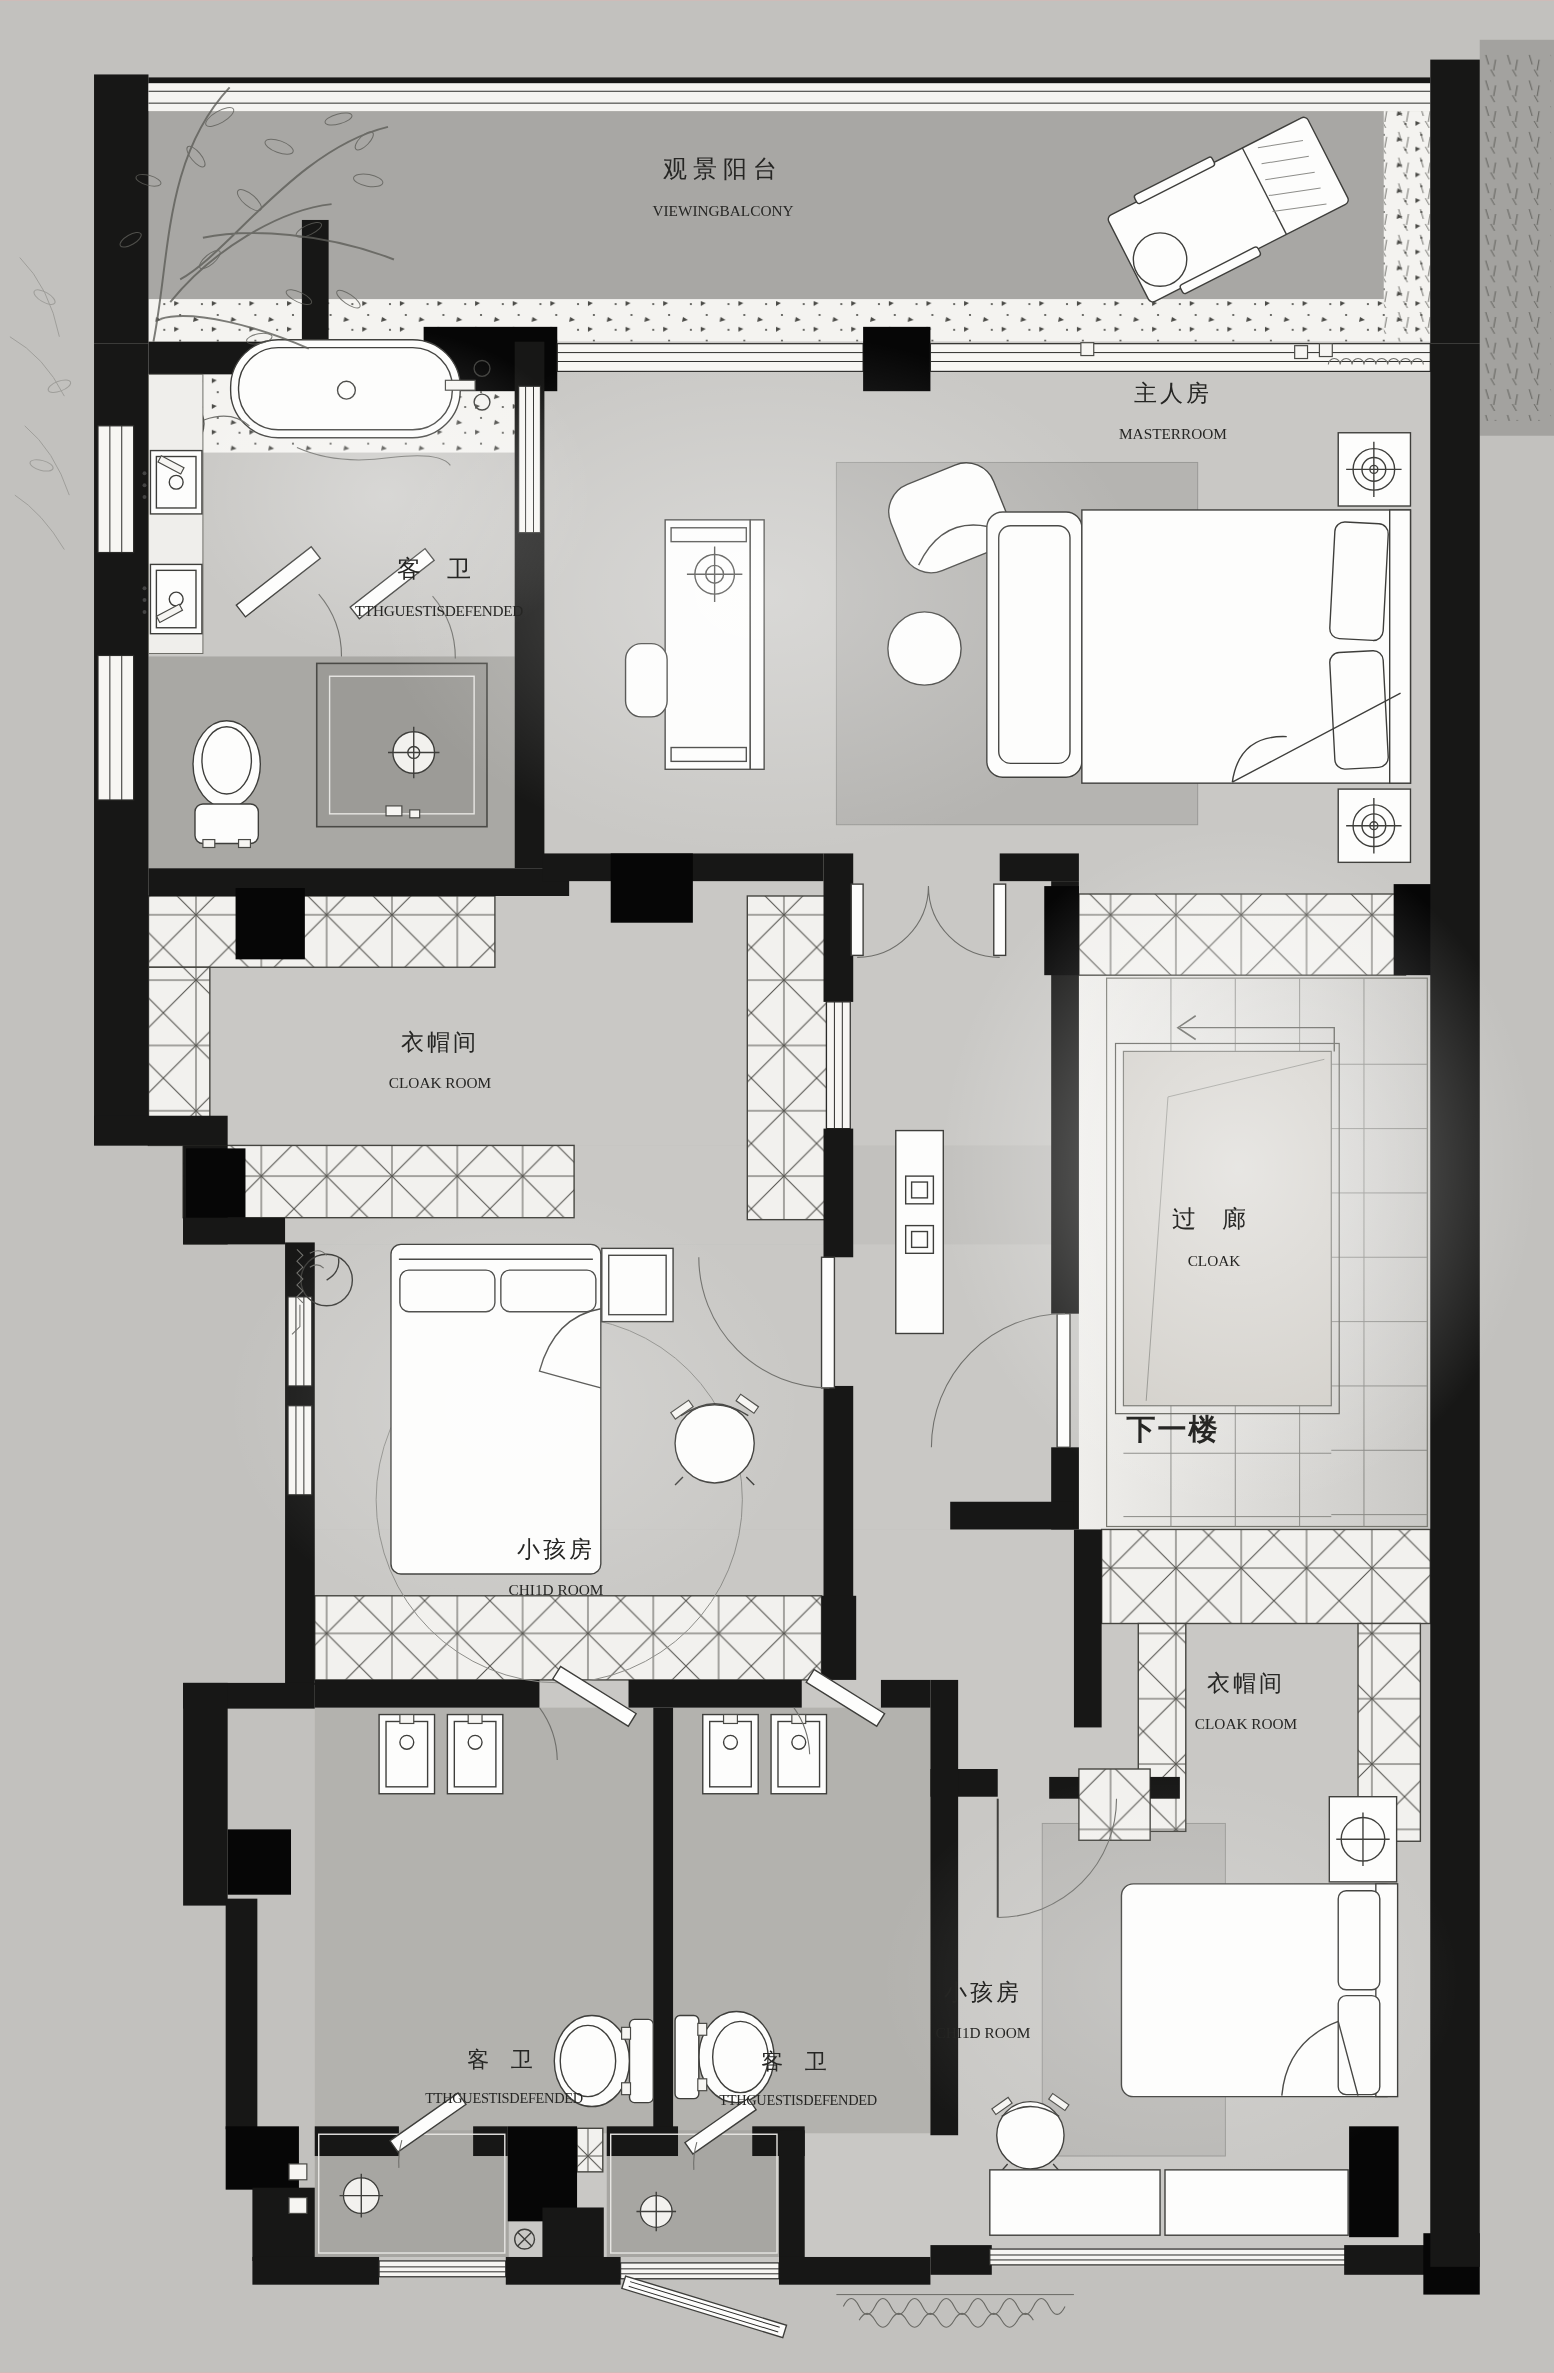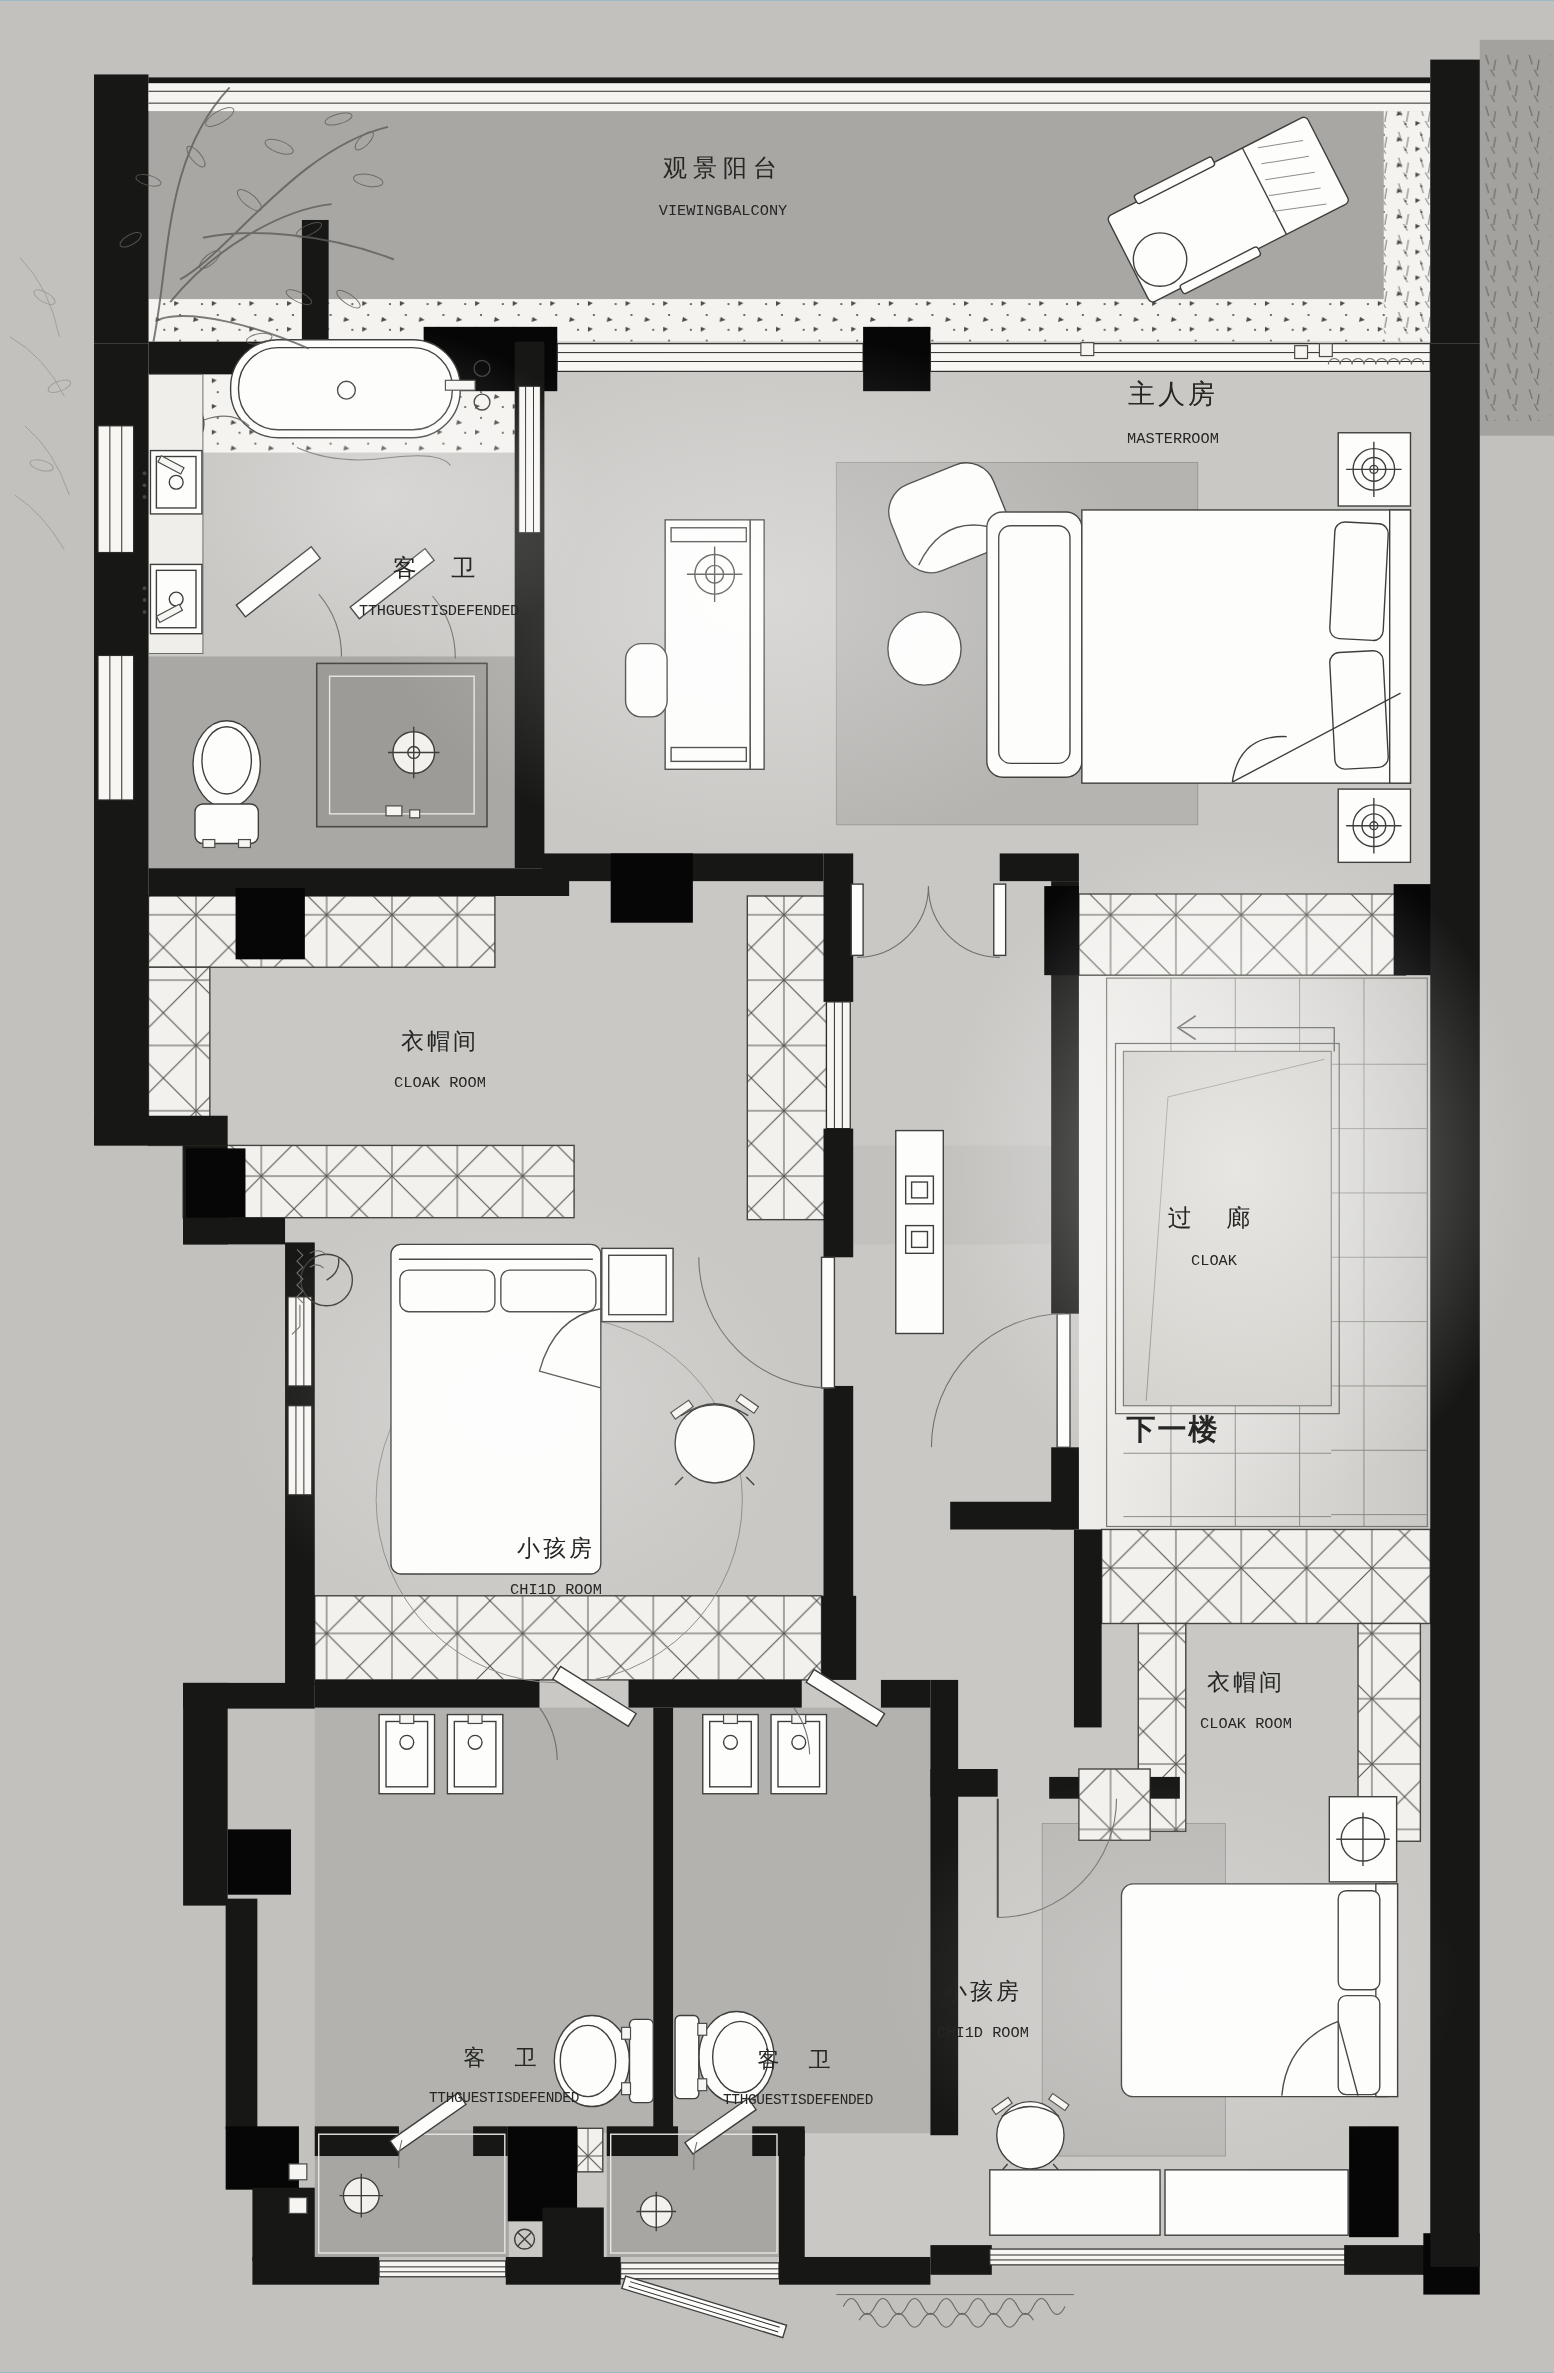--- a/index.html
+++ b/index.html
@@ -1,17 +1,17 @@
 <!DOCTYPE html>
 <html><head>
 <meta charset="utf-8">
 <style>
   html,body{margin:0;padding:0;background:#c2c1be;}
-  #plan{position:relative;width:1554px;height:2373px;background:#0ea5e9;overflow:hidden;
-        font-family:Liberation Mono, monospace;}
+  #plan{position:relative;width:1554px;height:2373px;background:#fca5a5;overflow:hidden;
+        font-family:Liberation Serif, serif;}
   #plan svg{position:absolute;left:0;top:0;}
   
   .w{fill:#171716;}           
   .wb{fill:#060606;}          
   .f{fill:none;stroke:#3e3e3b;stroke-width:1.4;}
   .fw{fill:#fdfdfc;stroke:#3e3e3b;stroke-width:1.4;}
   .fw2{fill:#f6f5f2;stroke:#4a4a46;stroke-width:1.2;}
   .thin{fill:none;stroke:#8a8a86;stroke-width:1;}
   .arc{fill:none;stroke:#6f6f6b;stroke-width:1.1;}
   .hatchbox{fill:url(#xh);stroke:#44443f;stroke-width:1.4;}
@@ -522,21 +522,21 @@
   <path d="M868 2344 q8 -14 16 0 t16 0 t16 0 t16 0 t16 0 t16 0 t16 0 t16 0 t16 0 t16 0 t16 0" stroke-width="1.1"></path>
   <path d="M845 2318 H1085" stroke-width="1"></path>
 </g>
 </svg>
 
 <div class="lbl" style="left:614px;top:156px">
   <div class="zh">观景阳台</div>
   <div class="en">VIEWINGBALCONY</div>
 </div>
 <div class="lbl" style="left:1064px;top:381px">
-  <div class="zh" style="font-size:27px;letter-spacing:3px">主人房</div>
+  <div class="zh" style="font-size:23px;letter-spacing:3px">主人房</div>
   <div class="en">MASTERROOM</div>
 </div>
 <div class="lbl" style="left:330px;top:556px">
   <div class="zh" style="letter-spacing:10px">客 卫</div>
   <div class="en" style="letter-spacing:-0.3px">TTHGUESTISDEFENDED</div>
 </div>
 <div class="lbl" style="left:331px;top:1030px">
   <div class="zh" style="font-size:23px;letter-spacing:3px">衣帽间</div>
   <div class="en">CLOAK ROOM</div>
 </div>

